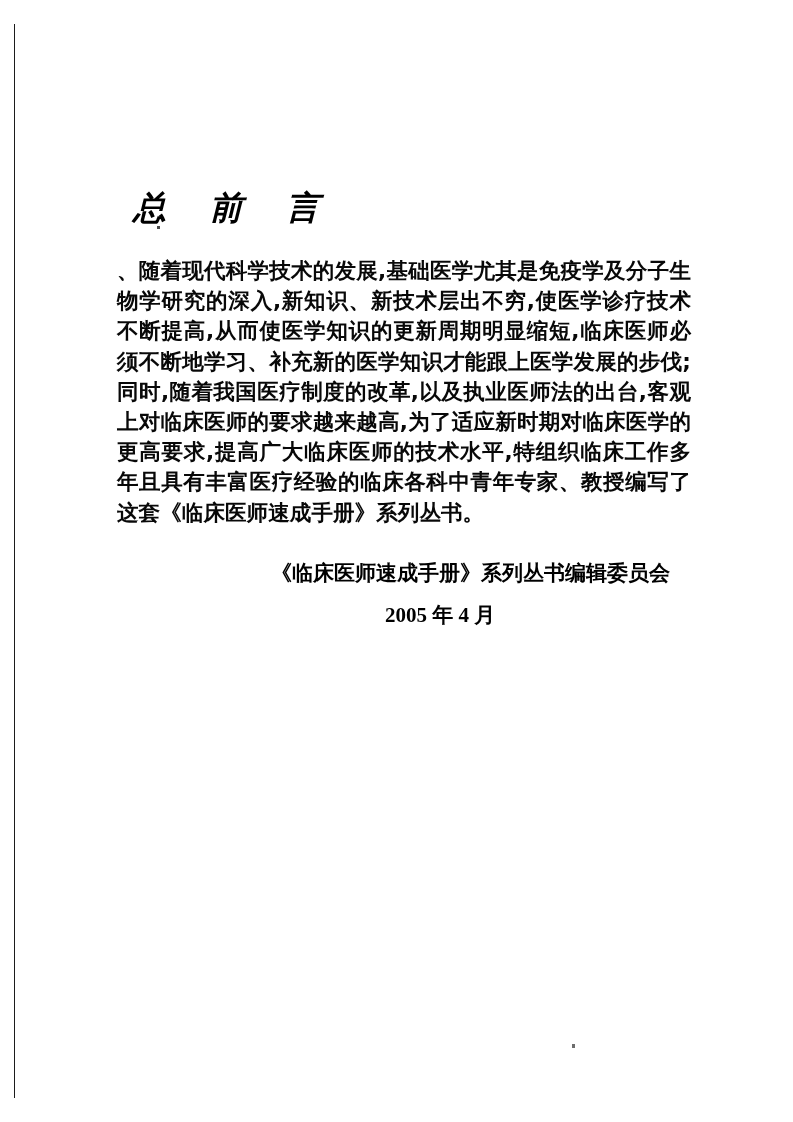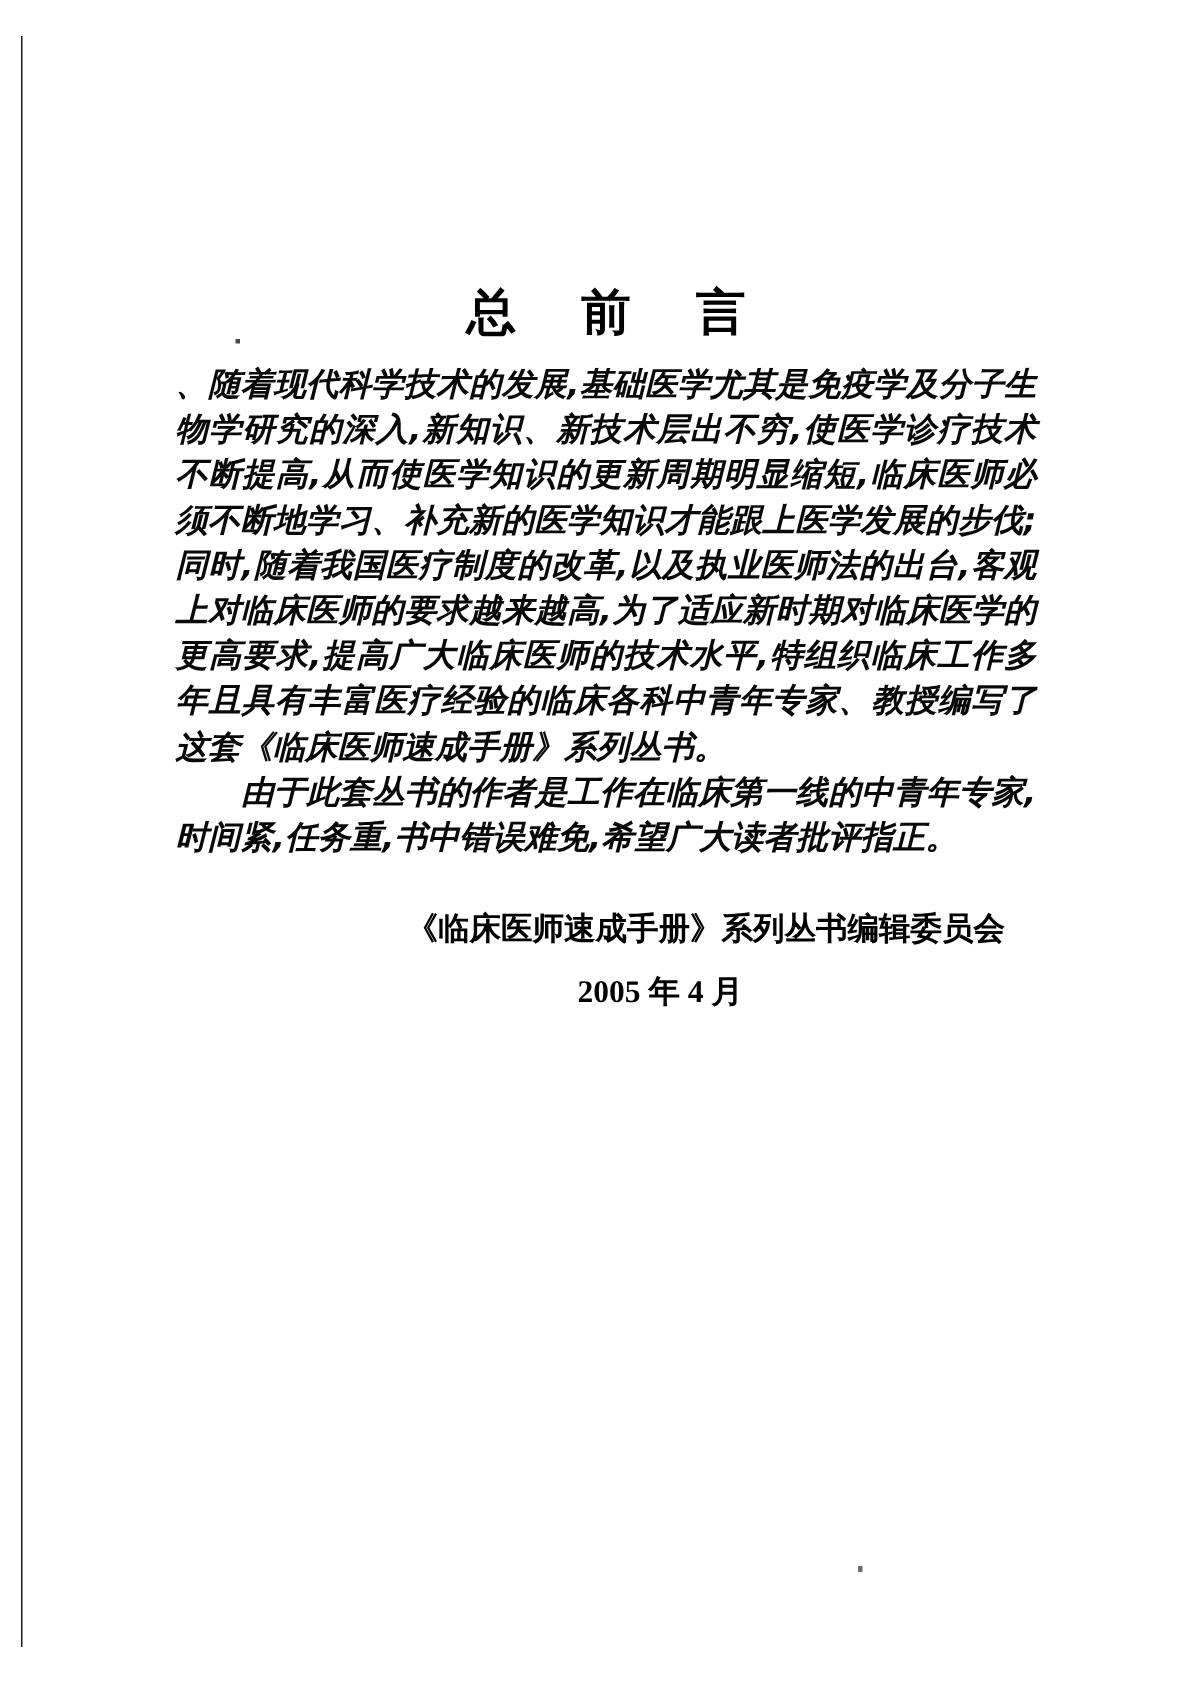--- a/index.html
+++ b/index.html
@@ -46,42 +46,41 @@
     top: 186px;
     width: 574px;
   }
 
   .doc-title {
     font-family: "DejaVu Sans", "Liberation Sans", sans-serif;
     font-weight: bold;
     font-size: 33px;
     line-height: 44px;
     letter-spacing: 16px;
-    text-align: center;
     text-indent: 16px;
-    margin: 0 0 12px 0;
+    margin: 0 0 26px 0;
     color: #000;
+    font-style: italic;
   }
 
   .body-text {
     font-family: "DejaVu Sans", "Liberation Sans", sans-serif;
     font-weight: bold;
     font-size: 21.5px;
     line-height: 30.2px;
     color: #080808;
   }
 
   .para {
     margin: 0;
     text-align: justify;
     text-align-last: left;
     text-justify: inter-character;
     letter-spacing: 0.1px;
     word-break: break-all;
-    font-style: italic;
   }
 
   .para + .para {
     margin-top: 0;
   }
 
   .indent {
     text-indent: 44px;
   }
 
@@ -117,21 +116,20 @@
 
   <div class="content">
 
     <h1 class="doc-title">总 前 言</h1>
 
     <div class="body-text">
 
       <p class="para">、随着现代科学技术的发展,基础医学尤其是免疫学及分子生物学研究的深入,新知识、新技术层出不穷,使医学诊疗技术不断提高,从而使医学知识的更新周期明显缩短,临床医师必须不断地学习、补充新的医学知识才能跟上医学发展的步伐;同时,随着我国医疗制度的改革,以及执业医师法的出台,客观上对临床医师的要求越来越高,为了适应新时期对临床医学的更高要求,提高广大临床医师的技术水平,特组织临床工作多年且具有丰富医疗经验的临床各科中青年专家、教授编写了这套《临床医师速成手册》系列丛书。</p>
 
 
-      <p class="para indent">由于此套丛书的作者是工作在临床第一线的中青年专家,时间紧,任务重,书中错误难免,希望广大读者批评指正。</p>
 
     </div>
 
     <div class="signature">
       <p class="sig-line">《临床医师速成手册》系列丛书编辑委员会</p>
       <p class="sig-date">2005 年 4 月</p>
     </div>
 
   </div>
 

